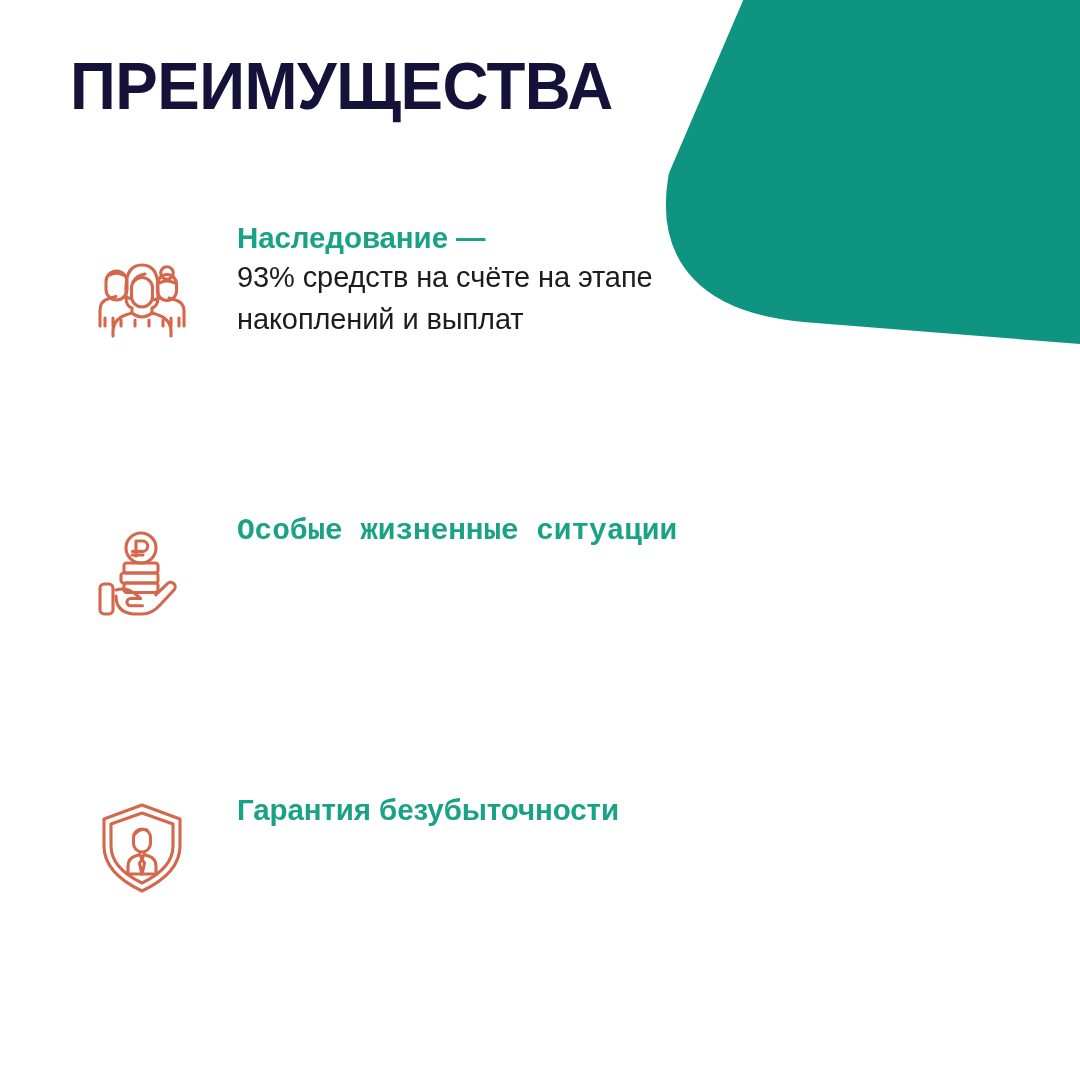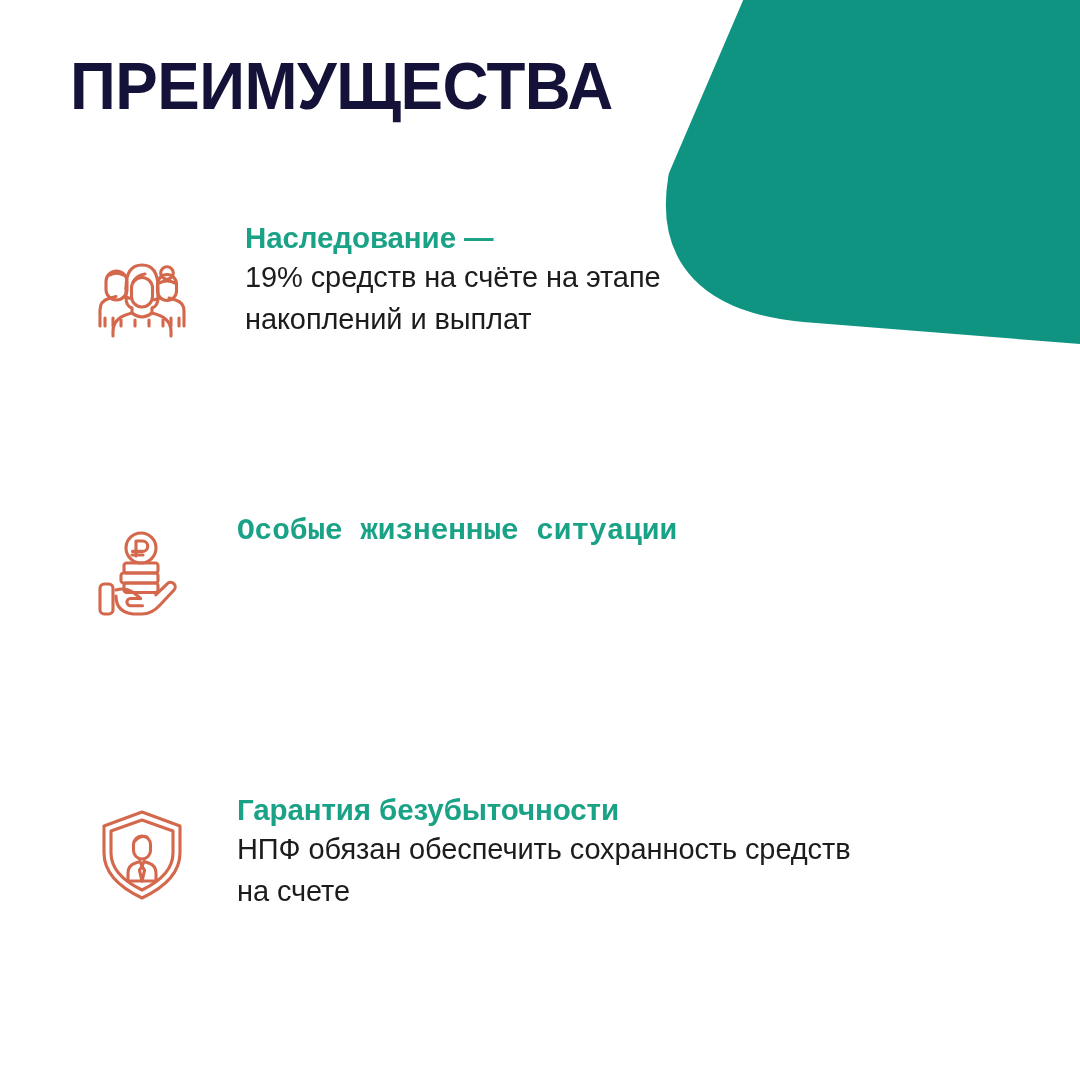--- a/index.html
+++ b/index.html
@@ -59,23 +59,23 @@
     top: 218px;
     width: 1080px;
   }
 
   .benefit-row {
     display: flex;
     align-items: flex-start;
     padding-left: 92px;
     box-sizing: border-box;
   }
-  .benefit-row.row-1 { margin-bottom: 9px; gap: 8px; }
+  .benefit-row.row-1 { margin-bottom: 9px; }
   .benefit-row.row-2 { margin-top: 170px; font-family: Liberation Mono, monospace; }
-  .benefit-row.row-3 { margin-top: 166px; align-items: center; }
+  .benefit-row.row-3 { margin-top: 166px; }
 
   .benefit-icon {
     flex: 0 0 auto;
     width: 100px;
     height: 100px;
     margin-right: 45px;
     display: block;
   }
   .benefit-icon svg {
     display: block;
@@ -153,21 +153,21 @@
           <path d="M29 78 v6"></path>
           <path d="M71 78 v6"></path>
           <path d="M79 76 v8"></path>
           <path d="M87 76 v8"></path>
           <path d="M43 78 v6"></path>
           <path d="M57 78 v6"></path>
         </svg>
       </div>
       <div class="benefit-text">
         <p class="benefit-heading">Наследование —</p>
-        <p class="benefit-body">19% средств на счёте на этапе
+        <p class="benefit-body">93% средств на счёте на этапе
 накоплений и выплат</p>
       </div>
     </div>
 
     <div class="benefit-row row-2">
       <div class="benefit-icon">
         <svg viewBox="0 0 100 100" xmlns="http://www.w3.org/2000/svg" aria-hidden="true" fill="none" stroke="#D4684C" stroke-width="3.1" stroke-linecap="round" stroke-linejoin="round">
 
           <circle cx="49" cy="24" r="15"></circle>
           <path d="M44 32 v-15 h6.5 a5.2 5.2 0 0 1 0 10.4 h-10"></path>
@@ -200,19 +200,17 @@
           <path d="M41.5 39.5 a8.5 8.5 0 0 1 17 0 v6 a8.5 8.5 0 0 1 -17 0 z"></path>
           <path d="M43 36 q5 -6 12 -4"></path>
 
           <path d="M36 76 v-8 q0 -7.5 7.5 -10 l4.5 -1.5 l2 5 l2 -5 l4.5 1.5 q7.5 2.5 7.5 10 v8 z"></path>
 
           <path d="M50 61.5 l-2.6 3.6 l2.6 11 l2.6 -11 z"></path>
         </svg>
       </div>
       <div class="benefit-text">
         <p class="benefit-heading">Гарантия безубыточности</p>
-        <p class="benefit-body">НПФ обязан обеспечить сохранность средств
-на счете</p>
       </div>
     </div>
 
   </div>
 </div>
 
 </body></html>

